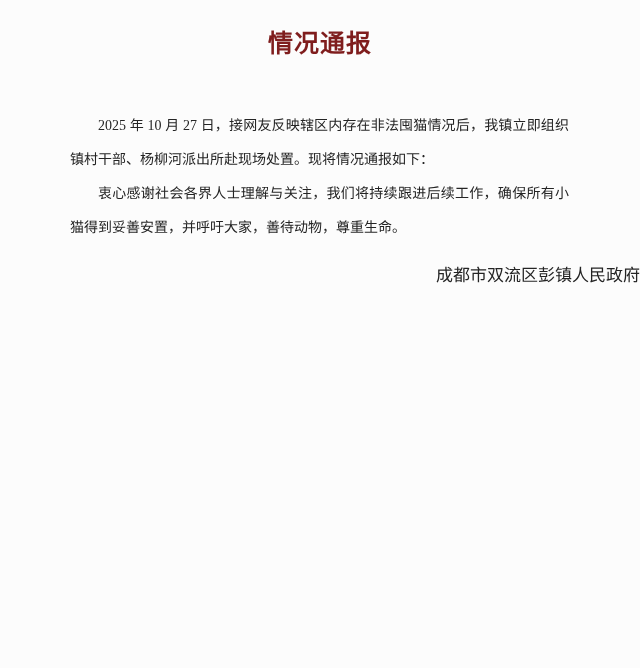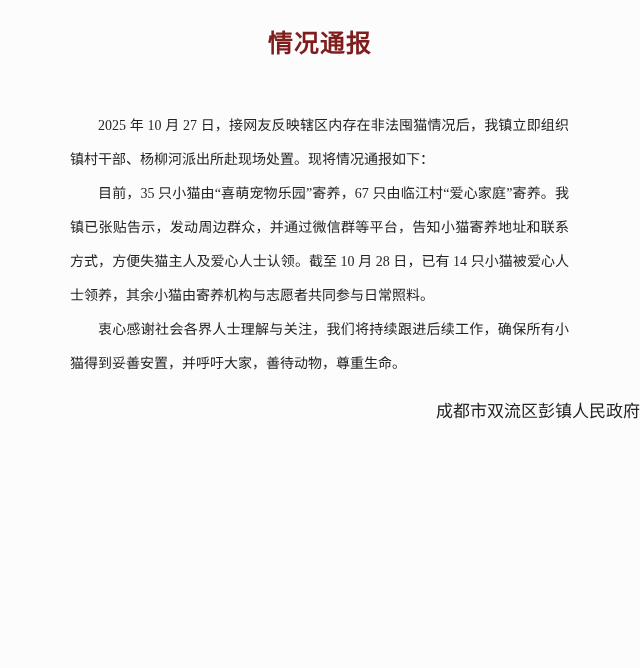--- a/index.html
+++ b/index.html
@@ -49,19 +49,18 @@
 </style>
 </head>
 <body>
 
 <div class="page">
 
   <div class="doc-title">情况通报</div>
 
   <div class="doc-body">
     <p>2025 年 10 月 27 日，接网友反映辖区内存在非法囤猫情况后，我镇立即组织镇村干部、杨柳河派出所赴现场处置。现将情况通报如下：</p>
-    <p>目前，35 只小猫由“喜萌宠物乐园”寄养，67 只由临江村“爱心家庭”寄养。我镇已张贴告示，发动周边群众，并通过微信群等平台，告知小猫寄养地址和联系方式，方便失猫主人及爱心人士认领。截至 10 月 28 日，已有 14 只小猫被爱心人士领养，其余小猫由寄养机构与志愿者共同参与日常照料。</p>
     <p>衷心感谢社会各界人士理解与关注，我们将持续跟进后续工作，确保所有小猫得到妥善安置，并呼吁大家，善待动物，尊重生命。</p>
   </div>
 
   <div class="doc-signature">成都市双流区彭镇人民政府</div>
 
 </div>
 
 </body></html>

